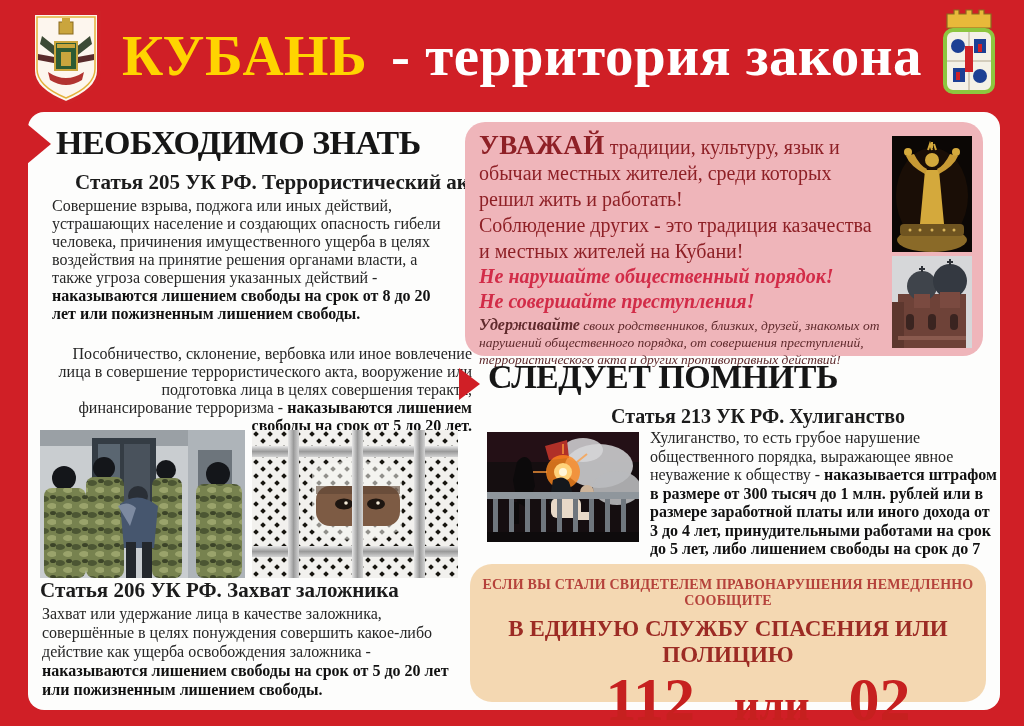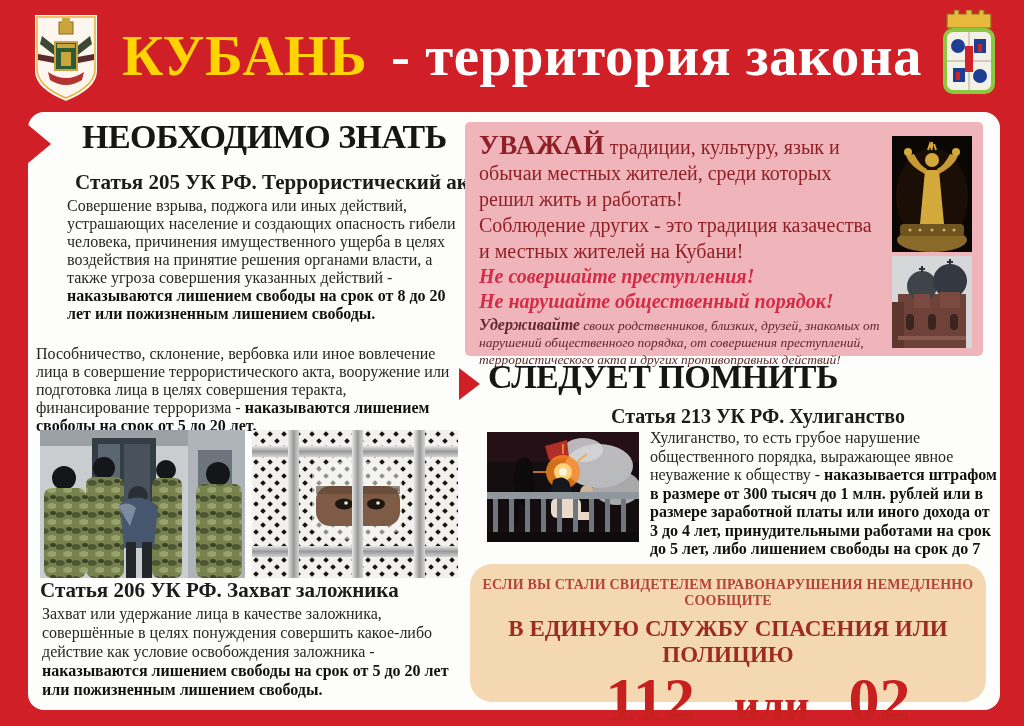--- a/index.html
+++ b/index.html
@@ -29,44 +29,44 @@
     position:absolute;width:0;height:0;
     border-top:20px solid transparent;border-bottom:20px solid transparent;
     border-left:24px solid #d01f26;
   }
   .arrow-know{left:-1px;top:12px;}
   .arrow-remember{left:431px;top:256px;border-top-width:16px;border-bottom-width:16px;border-left-width:21px;}
   .big-head{
     position:absolute;font-weight:bold;font-size:34px;color:#161616;
     letter-spacing:-.5px;white-space:nowrap;
   }
-  .know-head{left:28px;top:6px;margin-left:26px;}
+  .know-head{left:28px;top:12px;}
   .remember-head{left:460px;top:246px;}
   .art-head{
     position:absolute;font-weight:bold;font-size:21px;color:#1b1b1b;white-space:nowrap;
   }
   .sub1{left:27px;top:58px;margin-left:20px;}
   .sub2{left:12px;top:466px;}
   .sub3{left:560px;top:293px;width:340px;text-align:center;font-size:20px;}
   .para{
     position:absolute;font-size:16px;line-height:18px;color:#262626;
   }
   .para .b{font-weight:bold;color:#111;}
-  .p1{left:24px;top:85px;width:402px;margin-left:15px;}
-  .p2{left:8px;top:233px;width:420px;}
+  .p1{left:24px;top:85px;width:402px;}
+  .p2{left:24px;top:233px;width:420px;text-align:right;}
   .p3{left:14px;top:492px;width:414px;line-height:19px;}
   .p4{left:622px;top:317px;width:348px;line-height:18.5px;}
   .photo{position:absolute;display:block;}
   .photo-detention{left:12px;top:318px;}
   .photo-prisoner{left:224px;top:318px;}
   .photo-hooligan{left:459px;top:320px;}
   
   .pink-box{
     position:absolute;left:437px;top:10px;width:518px;height:234px;
-    background:#efb5ba;border-radius:5px;
+    background:#efb5ba;border-radius:20px;
     display:flex;box-sizing:border-box;padding:10px 8px 8px 14px;
   }
   .pink-text{width:408px;}
   .pink-photos{width:88px;margin-left:8px;display:flex;flex-direction:column;gap:4px;align-items:center;padding-top:4px;}
   .lead-line{color:#8e2026;font-size:20px;line-height:26px;}
   .lead-word{font-weight:bold;font-size:27px;letter-spacing:.5px;}
   .warn{color:#d22c48;font-weight:bold;font-style:italic;font-size:20px;line-height:25px;}
   .hold{color:#5f2a2c;font-style:italic;font-size:13.5px;line-height:17px;margin-top:2px;}
   .hold-word{font-weight:bold;font-size:16px;text-align:center;}
   
@@ -195,28 +195,28 @@
       <circle cx="126" cy="73" r="1.8" fill="#f3ead8"></circle>
       <rect x="64" y="56" width="84" height="8" fill="#5e4433" opacity=".6"></rect>
       <rect x="0" y="16" width="206" height="11" fill="url(#barh)"></rect>
       <rect x="0" y="116" width="206" height="11" fill="url(#barh)"></rect>
       <rect x="36" y="0" width="11" height="148" fill="url(#barv)"></rect>
       <rect x="100" y="0" width="11" height="148" fill="url(#barv)"></rect>
       <rect x="162" y="0" width="11" height="148" fill="url(#barv)"></rect>
     </svg>
 
     <div class="art-head sub2">Статья 206 УК РФ. Захват заложника</div>
-    <div class="para p3"><span>Захват или удержание лица в качестве заложника, совершённые в целях понуждения совершить какое-либо действие как условие освобождения заложника -</span> <span class="b">наказываются лишением свободы на срок от 5 до 20 лет или пожизненным лишением свободы.</span></div>
+    <div class="para p3"><span>Захват или удержание лица в качестве заложника, совершённые в целях понуждения совершить какое-либо действие как ущерба освобождения заложника -</span> <span class="b">наказываются лишением свободы на срок от 5 до 20 лет или пожизненным лишением свободы.</span></div>
 
     <div class="pink-box">
       <div class="pink-text">
         <div class="lead-line"><span class="lead-word">УВАЖАЙ</span> <span>традиции, культуру, язык и обычаи местных жителей, среди которых решил жить и работать!</span></div>
         <div class="lead-line">Соблюдение других - это традиция казачества и местных жителей на Кубани!</div>
+        <div class="warn">Не нарушайте общественный порядок!</div>
         <div class="warn">Не совершайте преступления!</div>
-        <div class="warn">Не нарушайте общественный порядок!</div>
         <div class="hold"><span class="hold-word">Удерживайте</span> <span>своих родственников, близких, друзей, знакомых от нарушений общественного порядка, от совершения преступлений, террористического акта и других противоправных действий!</span></div>
       </div>
       <div class="pink-photos">
         <svg width="80" height="116" viewBox="0 0 80 116">
           <rect width="80" height="116" fill="#0b0705"></rect>
           <ellipse cx="40" cy="60" rx="36" ry="48" fill="#241406" opacity=".6"></ellipse>
           <ellipse cx="40" cy="104" rx="35" ry="12" fill="#8a6a28"></ellipse>
           <rect x="8" y="88" width="64" height="12" rx="4" fill="#6f5420"></rect>
           <circle cx="18" cy="94" r="1.5" fill="#d9b45a"></circle>
             <circle cx="28" cy="94" r="1.5" fill="#d9b45a"></circle>

